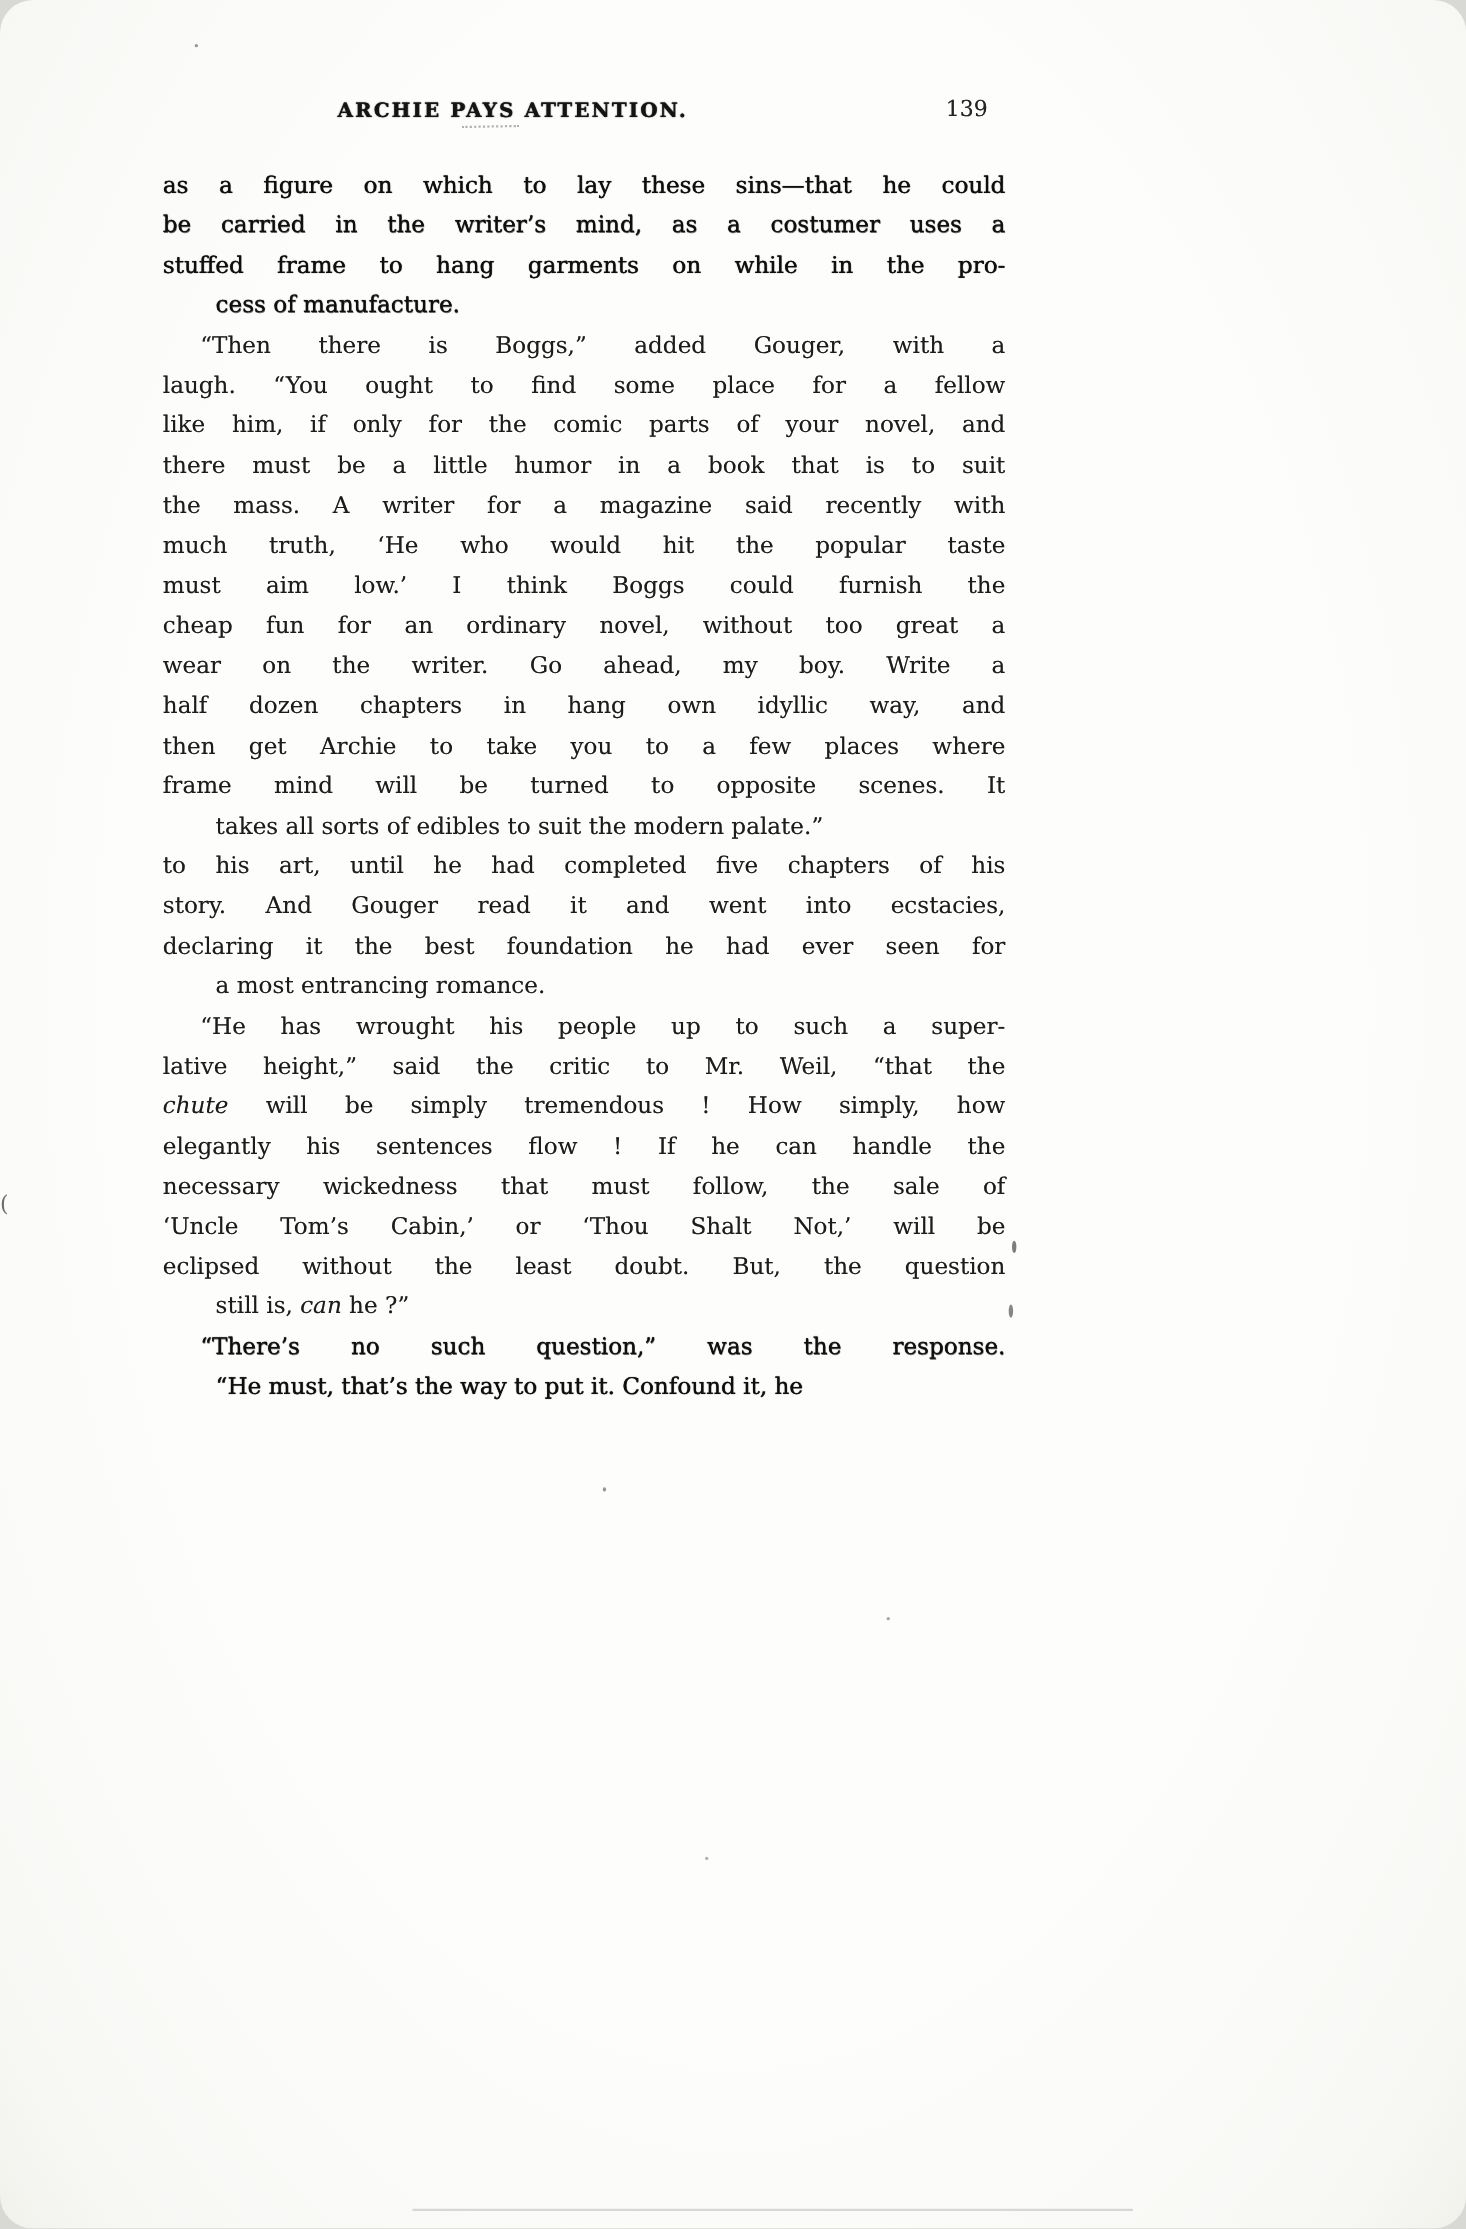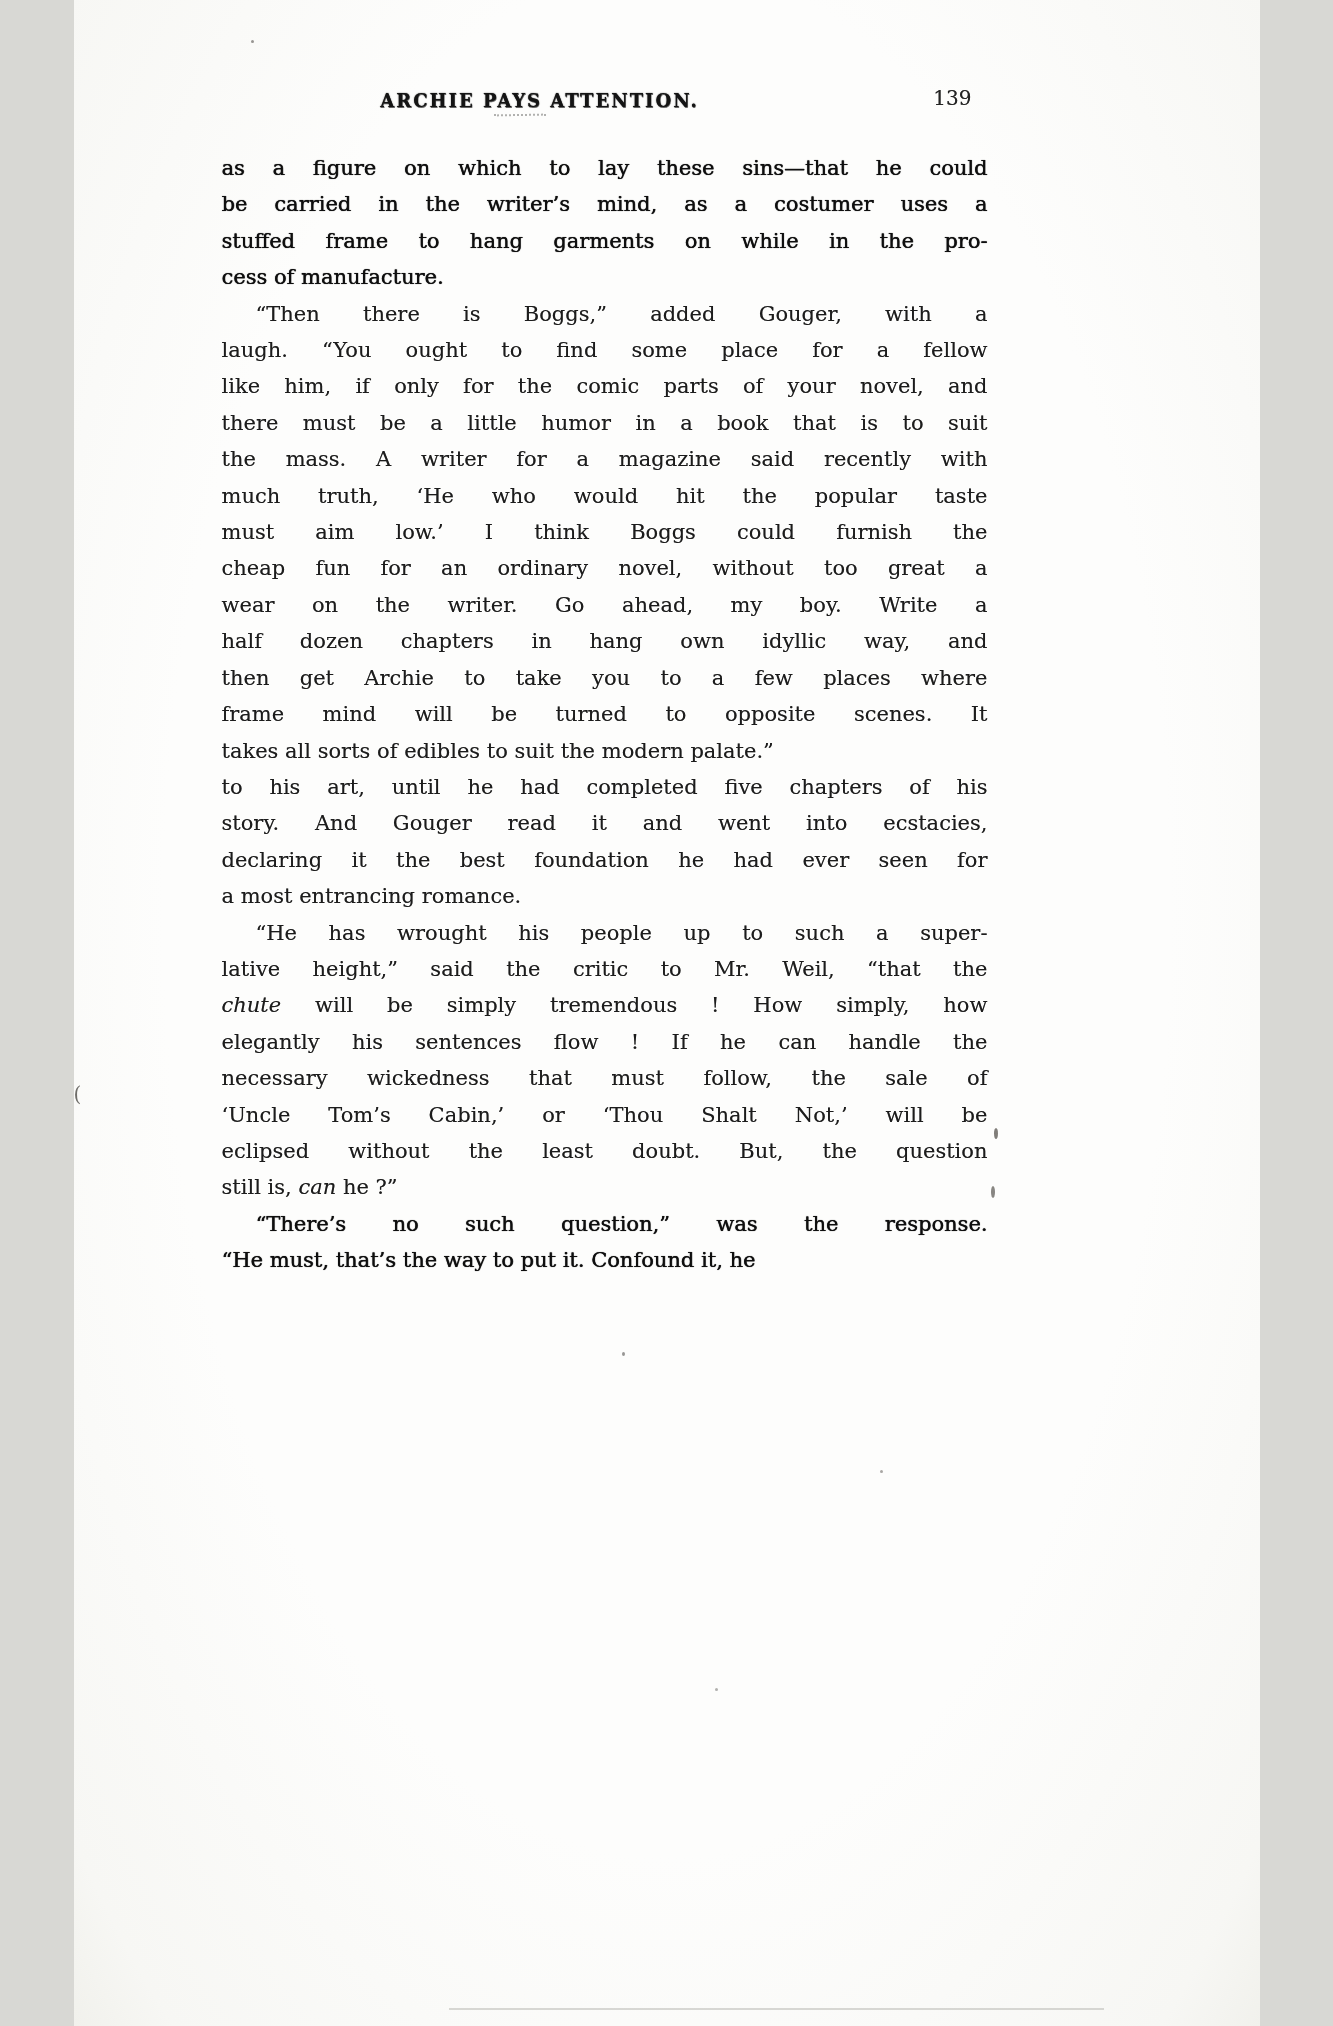--- a/index.html
+++ b/index.html
@@ -1,25 +1,26 @@
 <!DOCTYPE html>
 <html><head>
 <meta charset="utf-8">
 <style>
   html, body { margin: 0; padding: 0; background: #d8d8d4; }
   .page {
     position: relative;
-    width: 1186px;
+    width: 1333px;
     height: 2026px;
     margin: 0 auto;
     background:
       radial-gradient(ellipse at 50% 45%, #fdfdfc 60%, #f7f7f4 92%, #f1f1ec 100%);
     font-family: "DejaVu Serif", "Liberation Serif", serif;
     color: #1c1c1c;
     overflow: hidden;
+    border-radius: 30px;
   }
   .header-row {
     position: absolute;
     top: 86px;
     left: 148px;
     width: 766px;
     height: 40px;
   }
   .header-title {
     position: absolute;
@@ -58,21 +59,21 @@
   }
   .para { margin: 0; }
   .line {
     font-size: 21px;
     line-height: 36.4px;
     text-align: justify;
     text-align-last: justify;
     white-space: normal;
     text-shadow: 0 0 0.4px rgba(0,0,0,0.45);
   }
-  .line.last { text-align-last: left; }
+  .line.last { text-align-last: left; margin-left: 48px; }
   .line.indent { text-indent: 34px; }
   .ink-heavy .line {
     color: #0e0e0e;
     text-shadow: 0 0 0.9px rgba(0,0,0,0.8), 0.4px 0.4px 0.4px rgba(0,0,0,0.55);
   }
   .artifact {
     position: absolute;
     background: #55524e;
     border-radius: 50%;
   }

